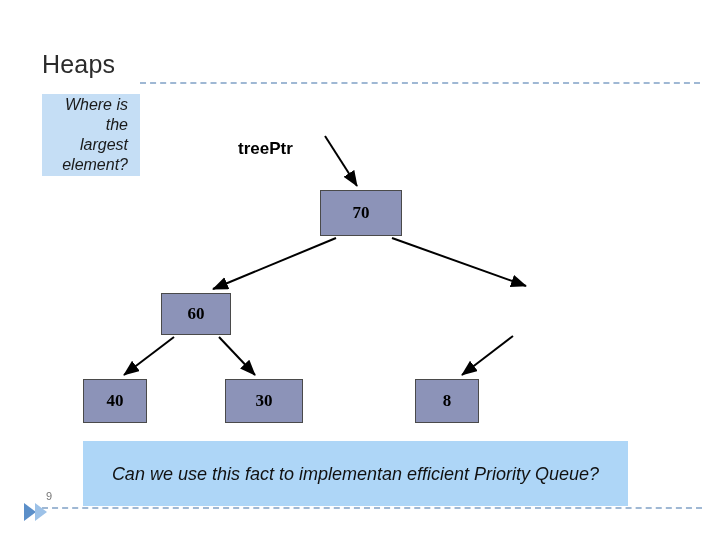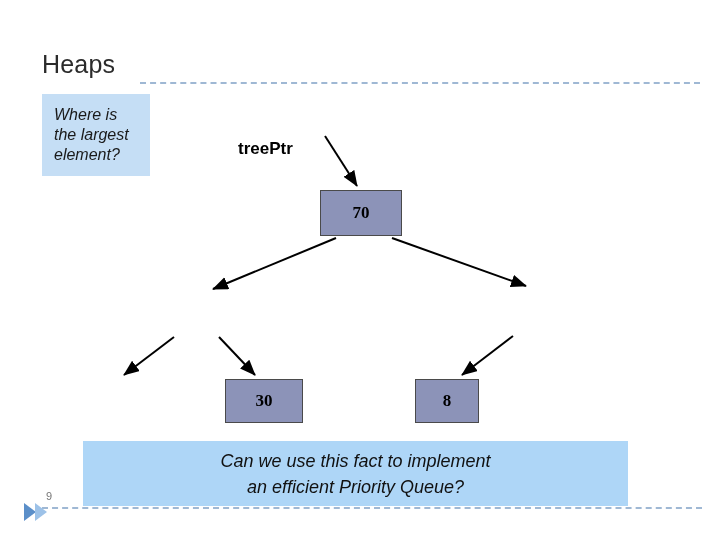--- a/index.html
+++ b/index.html
@@ -45,28 +45,28 @@
     top: 507px;
     width: 660px;
     height: 0;
     border-top: 2px dashed #9fb8d4;
   }
   
   .callout {
     position: absolute;
     left: 42px;
     top: 94px;
-    width: 108px;
+    width: 98px;
     height: 82px;
     background: #c5def5;
     color: #1a1a1a;
     font-style: italic;
     font-size: 16px;
     line-height: 20px;
-    text-align: left;
+    text-align: right;
     display: flex;
     align-items: center;
     justify-content: center;
     padding: 0 12px;
     box-sizing: border-box;
   }
   
   .tree-ptr {
     position: absolute;
     left: 238px;
@@ -112,21 +112,21 @@
     top: 441px;
     width: 545px;
     height: 65px;
     background: #aed6f7;
     color: #111111;
     font-style: italic;
     font-size: 18px;
     line-height: 26px;
     text-align: center;
     display: flex;
-    flex-direction: column;
+    flex-direction: row;
     align-items: center;
     justify-content: center;
     box-sizing: border-box;
   }
   
   .slide-number {
     position: absolute;
     left: 46px;
     top: 490px;
     font-size: 11px;
@@ -170,20 +170,22 @@
     <line x1="392" y1="238" x2="526" y2="286" stroke="#000000" stroke-width="2" marker-end="url(#ah)"></line>
 
     <line x1="174" y1="337" x2="124" y2="375" stroke="#000000" stroke-width="2" marker-end="url(#ah)"></line>
 
     <line x1="219" y1="337" x2="255" y2="375" stroke="#000000" stroke-width="2" marker-end="url(#ah)"></line>
 
     <line x1="513" y1="336" x2="462" y2="375" stroke="#000000" stroke-width="2" marker-end="url(#ah)"></line>
   </svg>
 
   <div class="node node-70">70</div>
+  <div class="node node-60">60</div>
+  <div class="node node-40">40</div>
   <div class="node node-30">30</div>
   <div class="node node-8">8</div>
 
   <div class="caption">
     <span>Can we use this fact to implement</span>
     <span>an efficient Priority Queue?</span>
   </div>
 
   <div class="bottom-rule"></div>
   <div class="slide-number">9</div>

